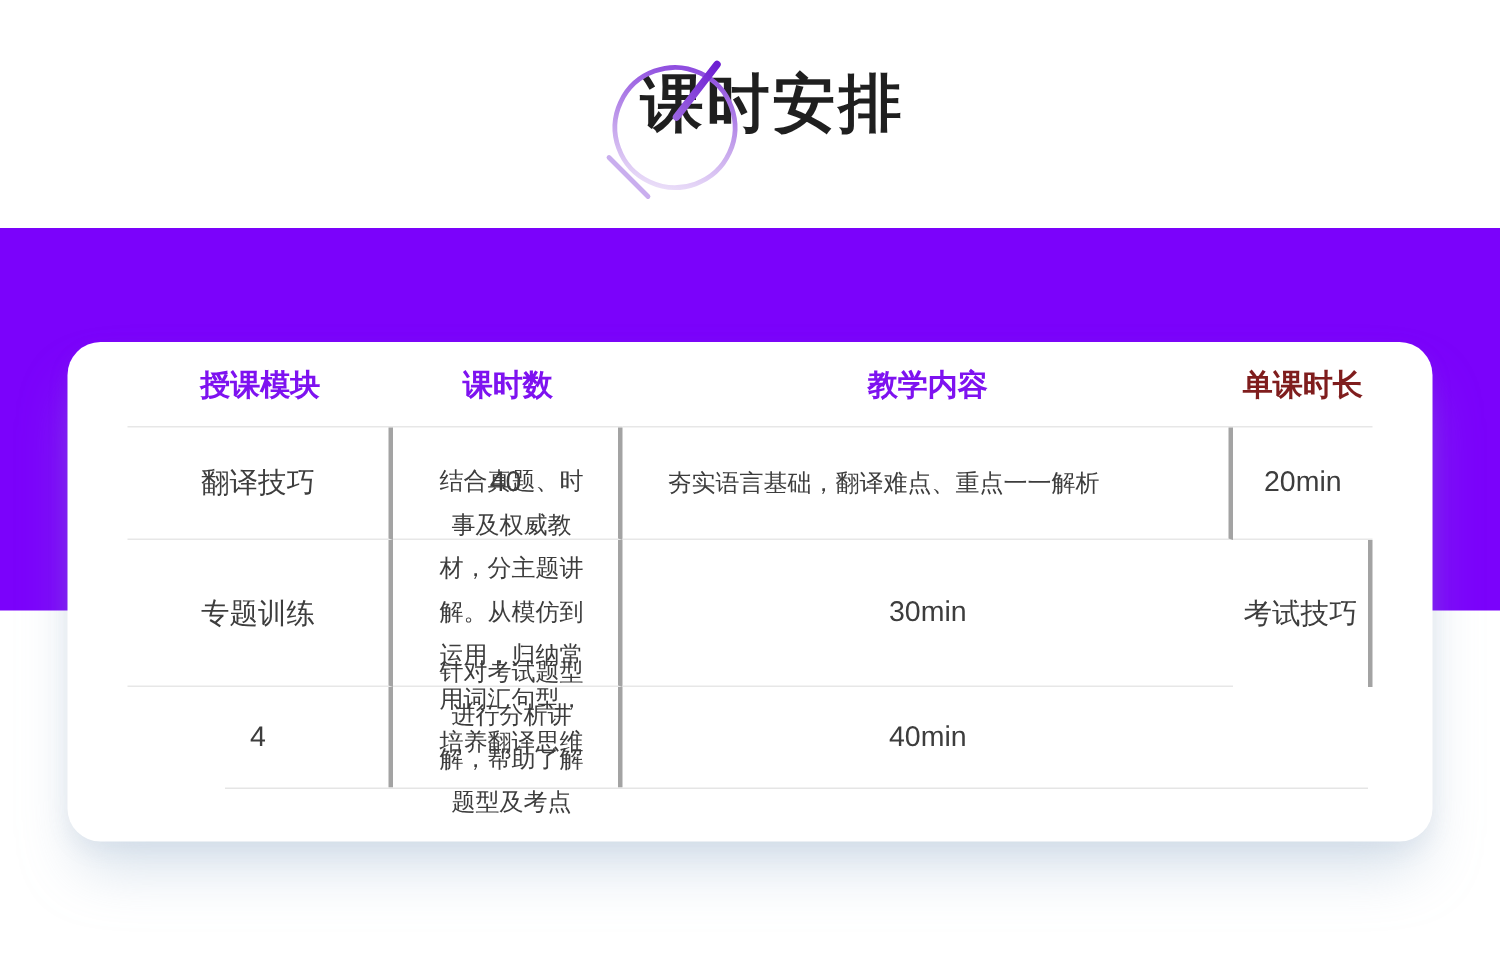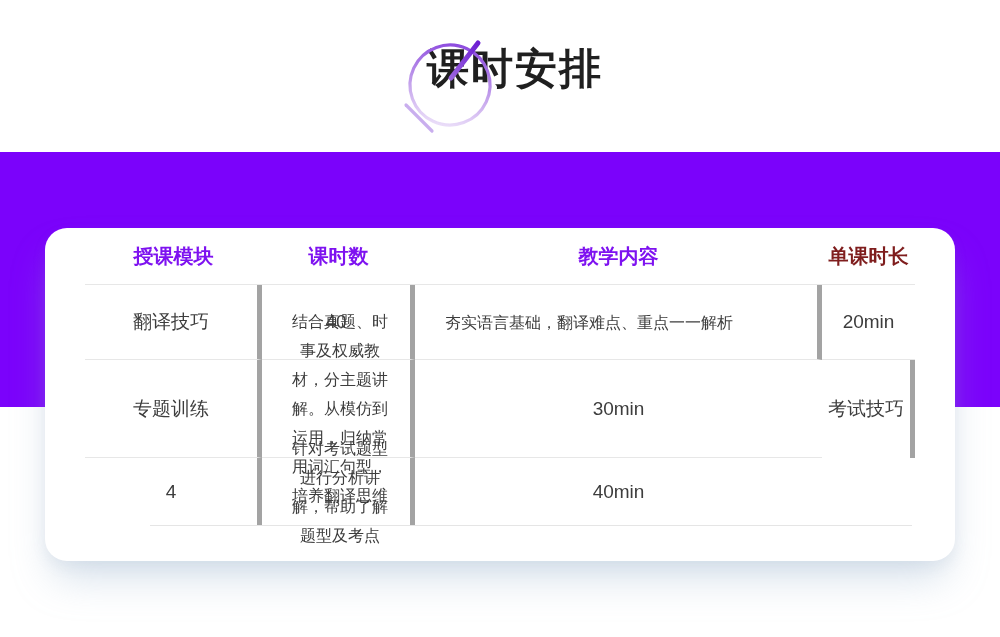--- a/index.html
+++ b/index.html
@@ -25,21 +25,21 @@
   .grid { position:absolute; left:40px; top:0; width:830px;
     display:grid;
     grid-template-columns:177px 153px 407px 93px;
     grid-template-rows:57px 75px 98px 67px; }
 
   .cell { display:flex; align-items:center; justify-content:center; text-align:center;
     font-size:19px; color:#3d3d3d; }
   .cell.head { font-size:20px; font-weight:700; color:#7e12f0; border-bottom:1px solid #e7e7e7; }
   .cell.content { justify-content:flex-start; text-align:left; padding:10px 22px 10px 30px;
     font-size:16px; line-height:29px; }
-  .cell.vline { border-right:5px solid #a3a3a3;text-align:center; }
+  .cell.vline { border-right:3px solid #a3a3a3;text-align:center; }
   .cell.hline { border-bottom:1px solid #e7e7e7; }
   .last-row-border { position:absolute; left:105px; top:297px; width:762px; height:1px;
     background:#e5e5e5; }
 </style>
 </head>
 <body>
 
 <div class="stage">
 
   <div class="hero">

